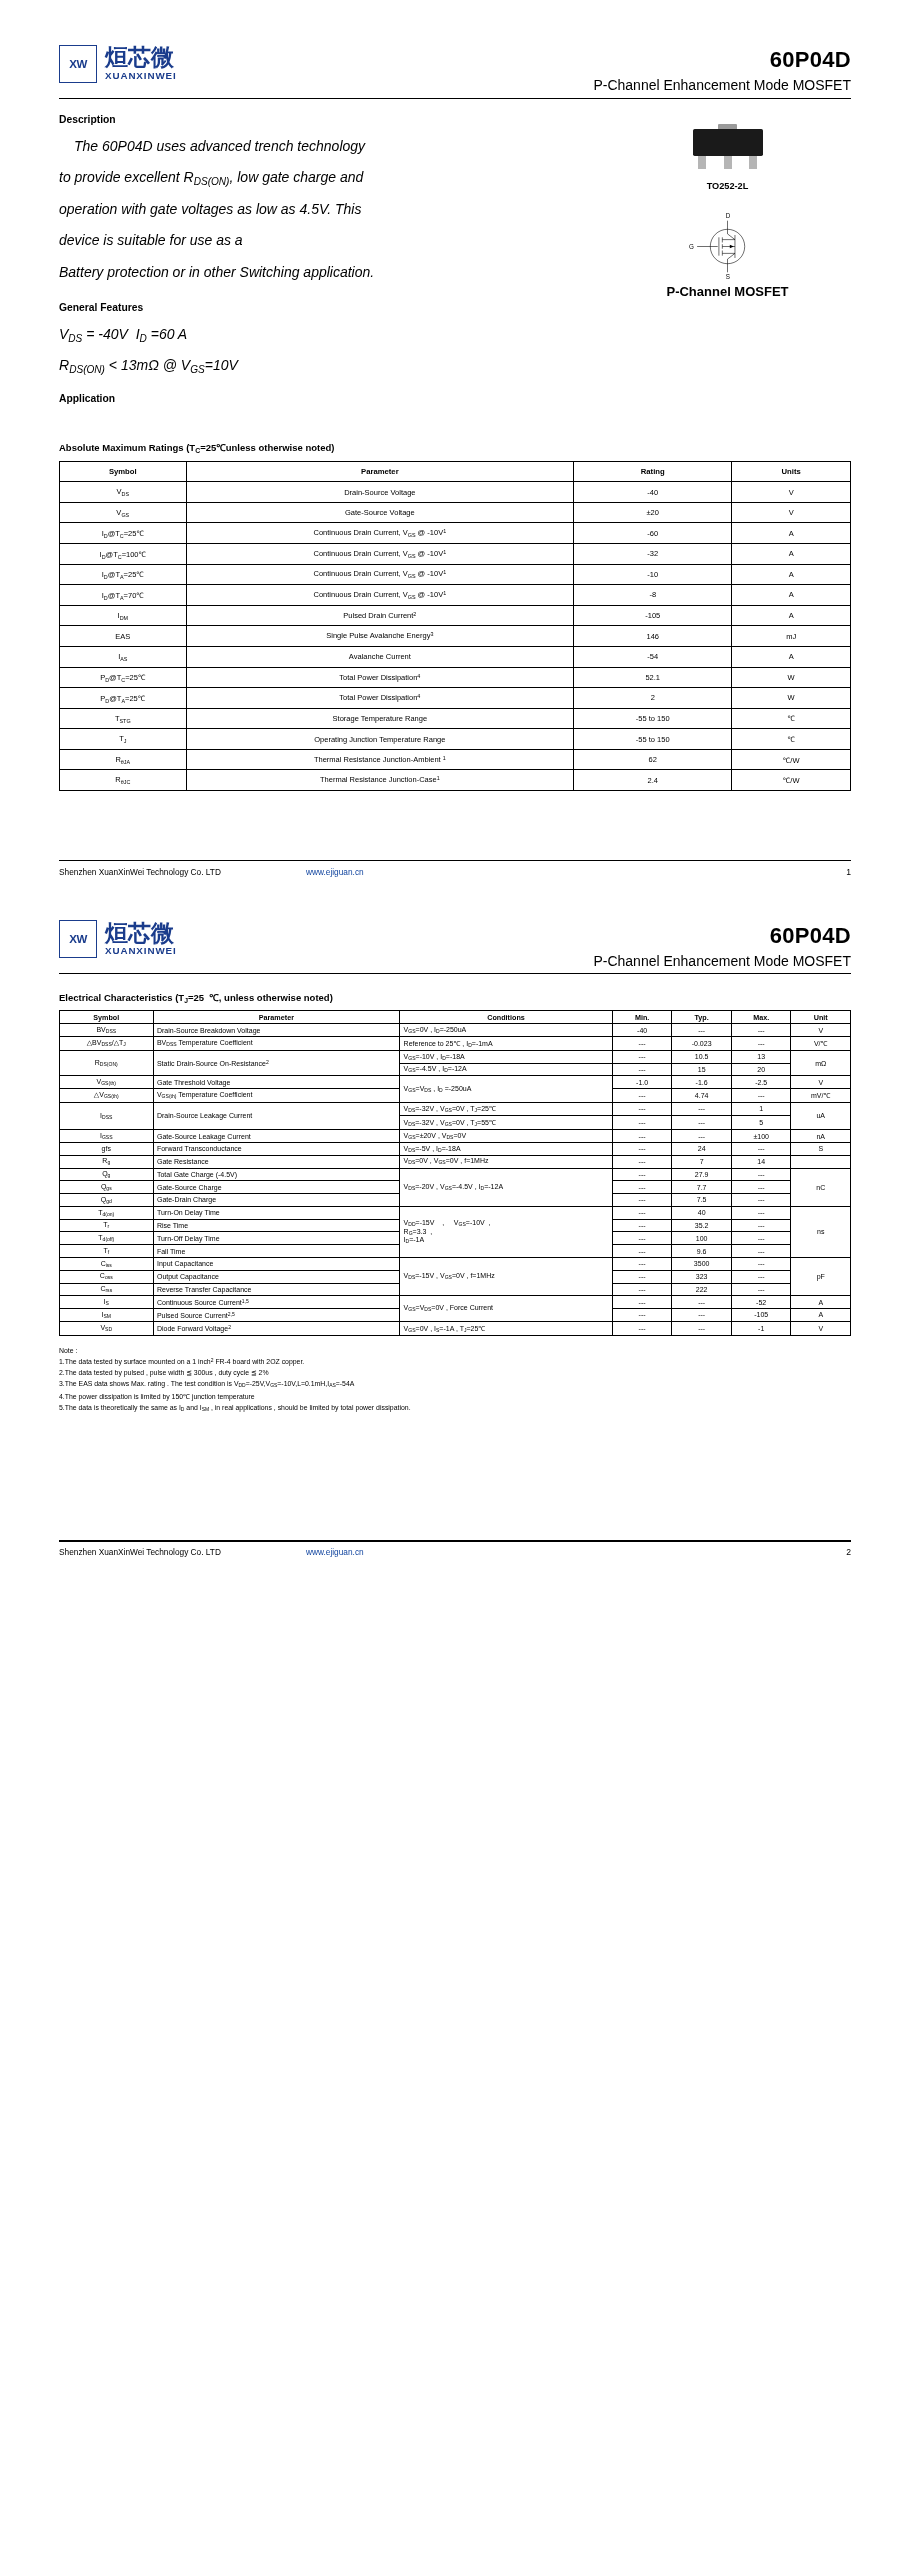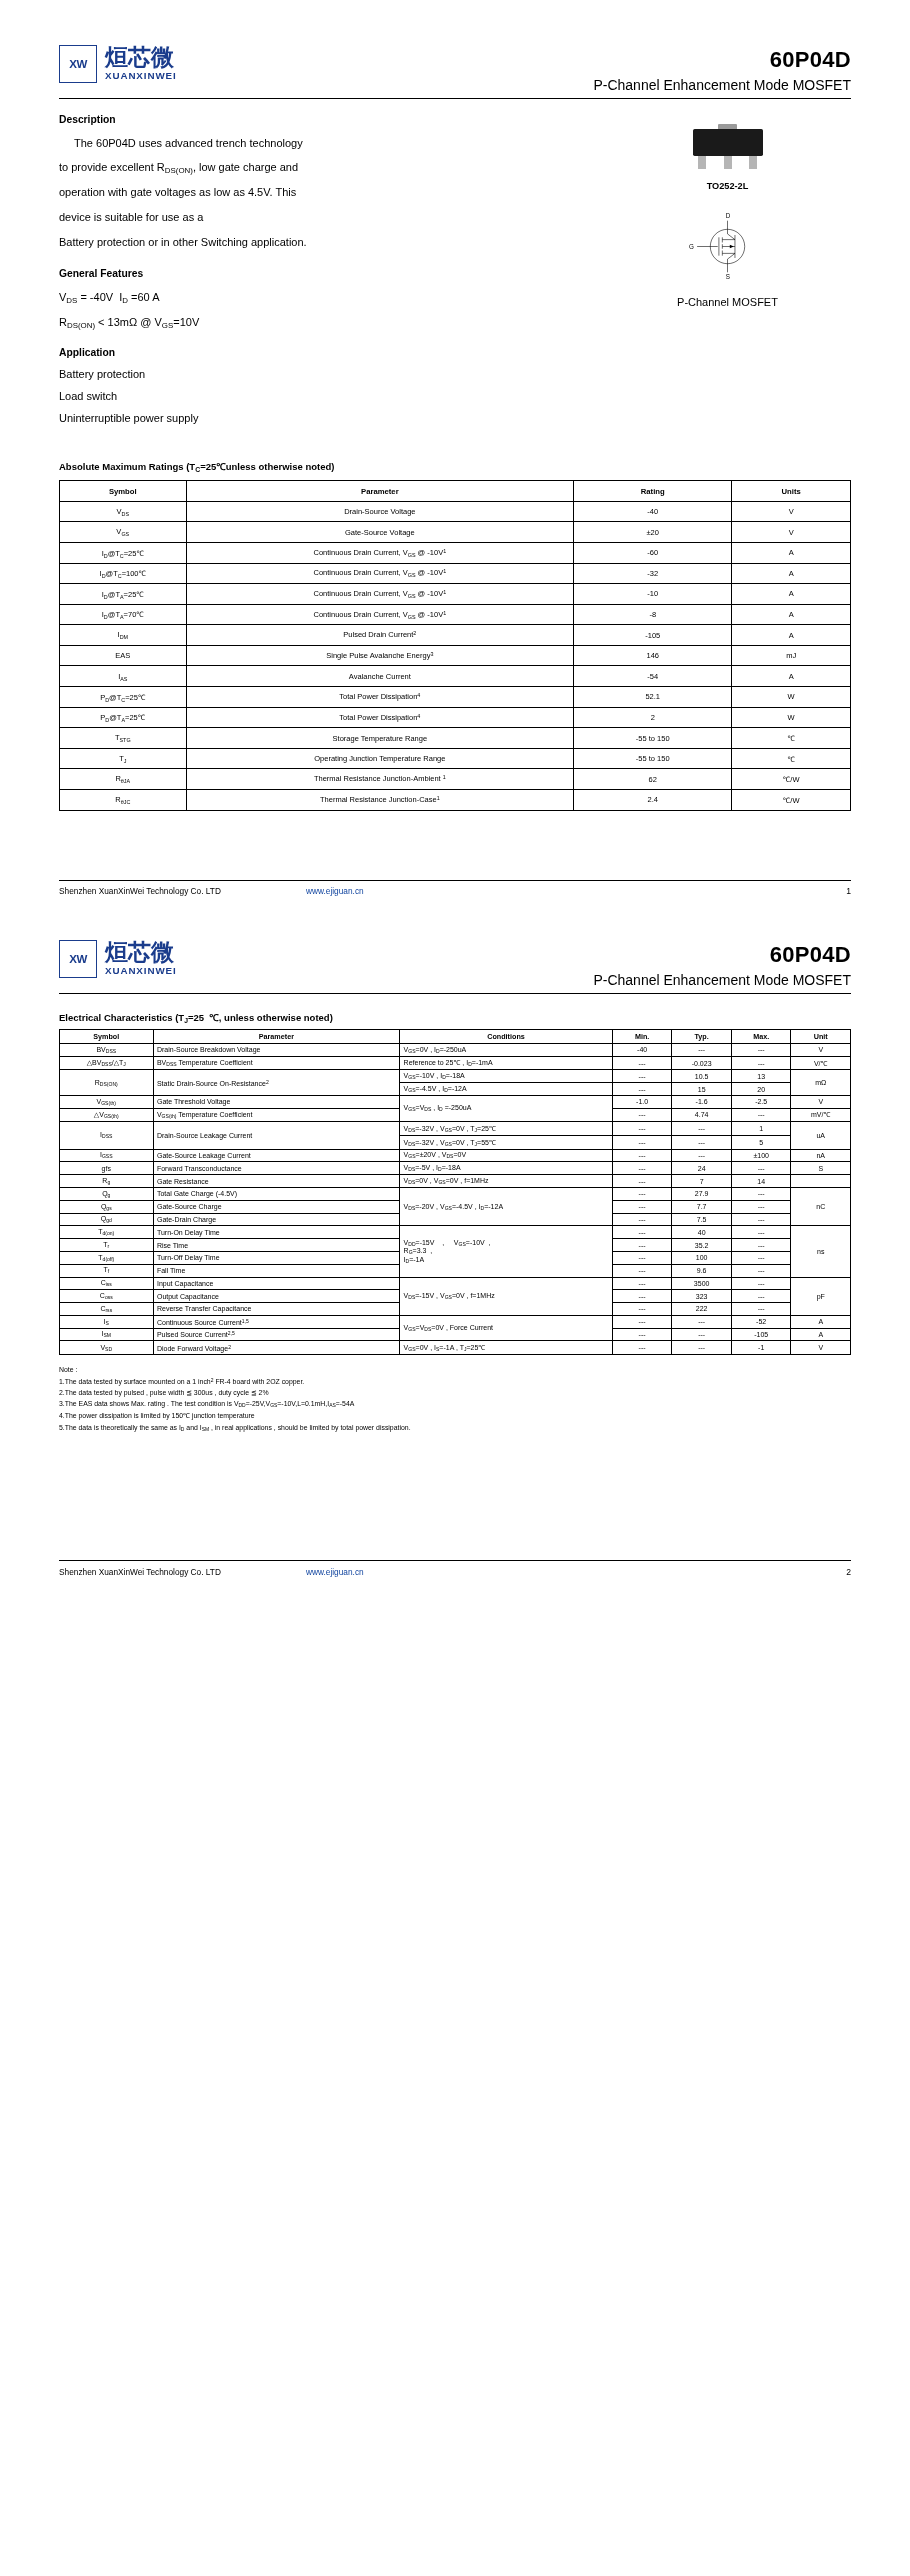--- a/index.html
+++ b/index.html
@@ -16,38 +16,38 @@
   .logo-cn{font-size:23px;font-weight:bold;color:#1a3c8c;line-height:1.0;font-family:"DejaVu Sans",sans-serif;}
   .logo-en{font-size:9.8px;font-weight:bold;color:#1a3c8c;letter-spacing:0.9px;line-height:1.1;margin-top:1.7px;}
   .header-right{text-align:right;padding-top:2.3px;}
   .part-no{font-size:22px;font-weight:bold;letter-spacing:0.3px;}
   .part-desc{font-size:14px;margin-top:4px;}
   .rule{height:1.1px;background:#000;margin-top:4.6px;}
 
   
   h2.sec{font-size:10.3px;font-weight:bold;margin:0 0 5.7px 0;}
   .desc-col{width:321px;}
-  .para{font-size:11px;line-height:2.25;}
+  .para{font-size:14px;line-height:2.25;font-style:italic;}
   .indent{display:inline-block;width:15px;}
   sub{font-size:0.72em;vertical-align:-0.28em;}
   sup{font-size:0.72em;vertical-align:0.45em;}
 
   .two-col{display:flex;justify-content:space-between;margin-top:15px;}
   .right-col{width:247px;text-align:center;padding-top:10.3px;}
 
   
   .pkg{width:86px;height:48px;margin:0 auto;position:relative;}
   .pkg .body{position:absolute;left:8px;top:4.6px;width:70px;height:27.5px;background:#1a1a1a;border-radius:1.7px;}
   .pkg .tab{position:absolute;left:33px;top:0px;width:19.5px;height:5.7px;background:#9a9a9a;border-radius:1.1px;}
   .pkg .lead{position:absolute;top:32px;width:8px;height:12.6px;background:#b5b5b5;}
   .pkg .l1{left:13.8px;} .pkg .l2{left:39px;} .pkg .l3{left:64px;}
   .pkg-label{font-size:9.2px;font-weight:bold;margin-top:9.2px;}
 
   .schem{margin:20.7px auto 0 auto;width:109px;height:69px;position:relative;}
-  .schem-cap{font-size:11px;margin-top:15px;}
+  .schem-cap{font-size:13px;margin-top:3px;font-weight:bold;}
 
   
   table{border-collapse:collapse;width:100%;}
   .tbl td,.tbl th{border:0.6px solid #000;font-size:7.5px;padding:2.9px 2.3px;text-align:center;vertical-align:middle;}
   .tbl th{font-weight:bold;font-size:7.7px;}
   .amr{margin-top:6.9px;}
   .amr td,.amr th{height:13.8px;}
   .amr td:nth-child(2){text-align:center;margin-left:16px;}
   .sec-title{font-size:9.5px;font-weight:bold;margin-top:31px;}
 
@@ -103,25 +103,20 @@
           <span>Battery protection or in other Switching application.</span>
         </div>
 
         <h2 class="sec" style="margin-top:13.8px;">General Features</h2>
         <div class="para">
           <span>V<sub>DS</sub> = -40V&nbsp; I<sub>D</sub> =60 A</span><br>
           <span>R<sub>DS(ON)</sub> &lt; 13mΩ @ V<sub>GS</sub>=10V</span>
         </div>
 
         <h2 class="sec" style="margin-top:11.5px;">Application</h2>
-        <div class="para" style="line-height:2.0;">
-          <span>Battery protection</span><br>
-          <span>Load switch</span><br>
-          <span>Uninterruptible power supply</span>
-        </div>
       </div>
 
       <div class="right-col">
         <div class="pkg">
           <div class="tab"></div>
           <div class="body"></div>
           <div class="lead l1"></div>
           <div class="lead l2"></div>
           <div class="lead l3"></div>
         </div>

